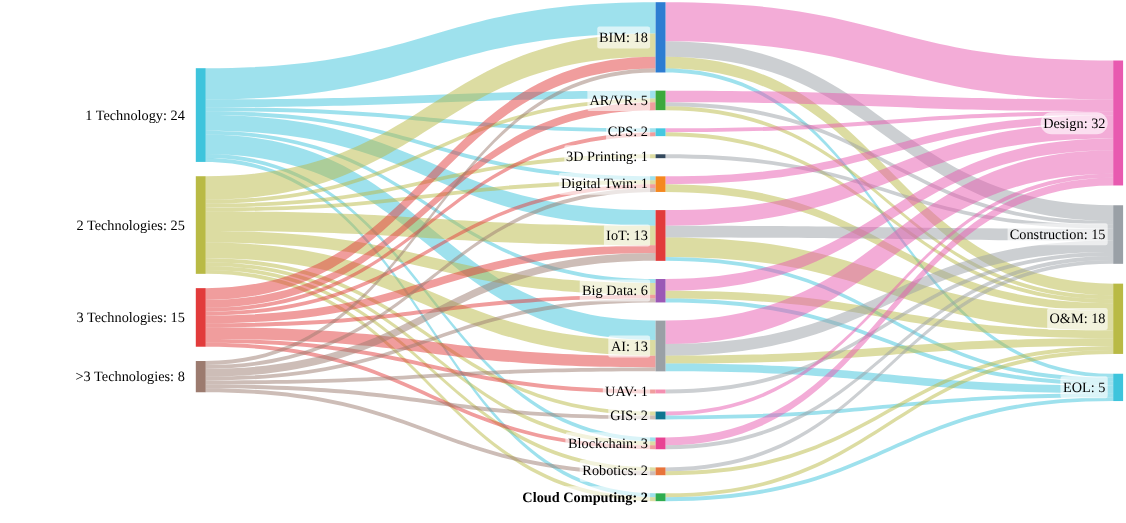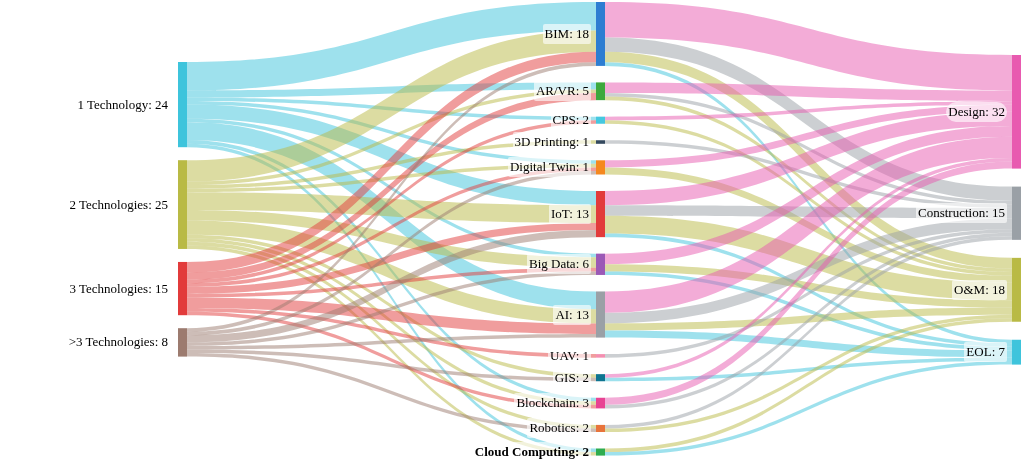--- a/index.html
+++ b/index.html
@@ -131,15 +131,15 @@
       <div class="node-label" style="right: 433px; top: 254.3px;">Big Data: 6</div>
       <div class="node-label" style="right: 433px; top: 304.525px;">AI: 13</div>
       <div class="node-label" style="right: 433px; top: 345.875px;">UAV: 1</div>
       <div class="node-label" style="right: 433px; top: 367.7px;">GIS: 2</div>
       <div class="node-label" style="right: 433px; top: 393.075px;">Blockchain: 3</div>
       <div class="node-label" style="right: 433px; top: 418.45px;">Robotics: 2</div>
       <div class="node-label" style="right: 433px; top: 442.05px; font-weight: bold;">Cloud Computing: 2</div>
       <div class="node-label" style="right: 17px; top: 101.8px; border-radius: 10px;">Design: 32</div>
       <div class="node-label" style="right: 17px; top: 203.225px;">Construction: 15</div>
       <div class="node-label" style="right: 17px; top: 279.8px;">O&amp;M: 18</div>
-      <div class="node-label" style="right: 17px; top: 342.175px;">EOL: 7</div>
+      <div class="node-label" style="right: 17px; top: 342.175px;">EOL: 5</div>
     </div>
 </div>
 
 </body></html>

